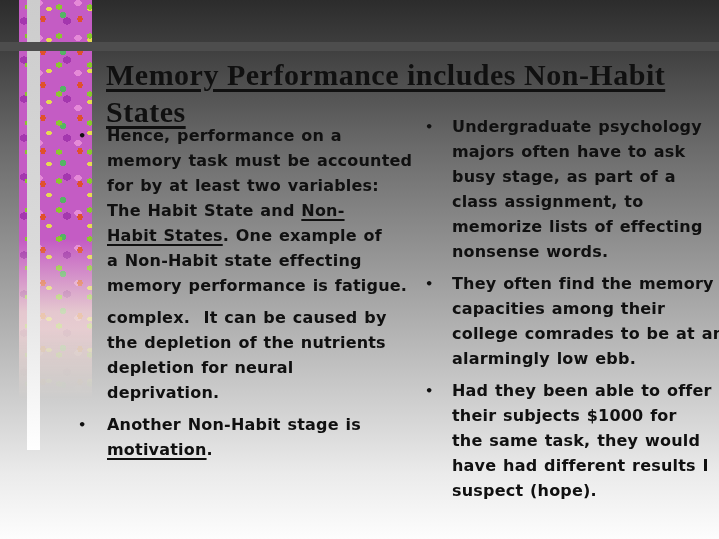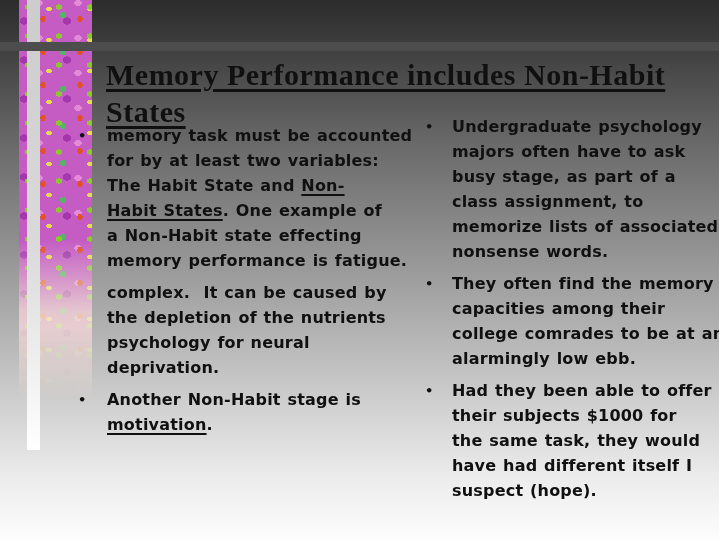--- a/index.html
+++ b/index.html
@@ -59,70 +59,71 @@
 
   <h1 class="title">
     <span class="tline">Memory Performance includes Non-Habit</span>
     <span class="tline">States</span>
   </h1>
 
   <div class="col col-left">
       <div class="item">
         <span class="bullet">•</span>
         <div class="lines">
+          <div class="line"><span>Hence, performance on a</span></div>
           <div class="line"><span>memory task must be accounted</span></div>
           <div class="line"><span>for by at least two variables:</span></div>
           <div class="line"><span>The Habit State and </span><span class="u">Non-</span></div>
           <div class="line"><span class="u">Habit States</span><span>. One example of</span></div>
           <div class="line"><span>a Non-Habit state effecting</span></div>
           <div class="line"><span>memory performance is fatigue.</span></div>
         </div>
       </div>
       <div class="item">
         <span class="bullet"></span>
         <div class="lines">
           <div class="line"><span>complex.  It can be caused by</span></div>
           <div class="line"><span>the depletion of the nutrients</span></div>
-          <div class="line"><span>psychology for neural</span></div>
+          <div class="line"><span>depletion for neural</span></div>
           <div class="line"><span>deprivation.</span></div>
         </div>
       </div>
       <div class="item">
         <span class="bullet">•</span>
         <div class="lines">
           <div class="line"><span>Another Non-Habit stage is</span></div>
           <div class="line"><span class="u">motivation</span><span>.</span></div>
         </div>
       </div>
     </div>
   <div class="col col-right">
       <div class="item">
         <span class="bullet">•</span>
         <div class="lines">
           <div class="line"><span>Undergraduate psychology</span></div>
           <div class="line"><span>majors often have to ask</span></div>
           <div class="line"><span>busy stage, as part of a</span></div>
           <div class="line"><span>class assignment, to</span></div>
-          <div class="line"><span>memorize lists of associated</span></div>
+          <div class="line"><span>memorize lists of effecting</span></div>
           <div class="line"><span>nonsense words.</span></div>
         </div>
       </div>
       <div class="item">
         <span class="bullet">•</span>
         <div class="lines">
           <div class="line"><span>They often find the memory</span></div>
           <div class="line"><span>capacities among their</span></div>
           <div class="line"><span>college comrades to be at an</span></div>
           <div class="line"><span>alarmingly low ebb.</span></div>
         </div>
       </div>
       <div class="item">
         <span class="bullet">•</span>
         <div class="lines">
           <div class="line"><span>Had they been able to offer</span></div>
           <div class="line"><span>their subjects $1000 for</span></div>
           <div class="line"><span>the same task, they would</span></div>
-          <div class="line"><span>have had different itself I</span></div>
+          <div class="line"><span>have had different results I</span></div>
           <div class="line"><span>suspect (hope).</span></div>
         </div>
       </div>
     </div>
 </div>
 
 </body></html>

